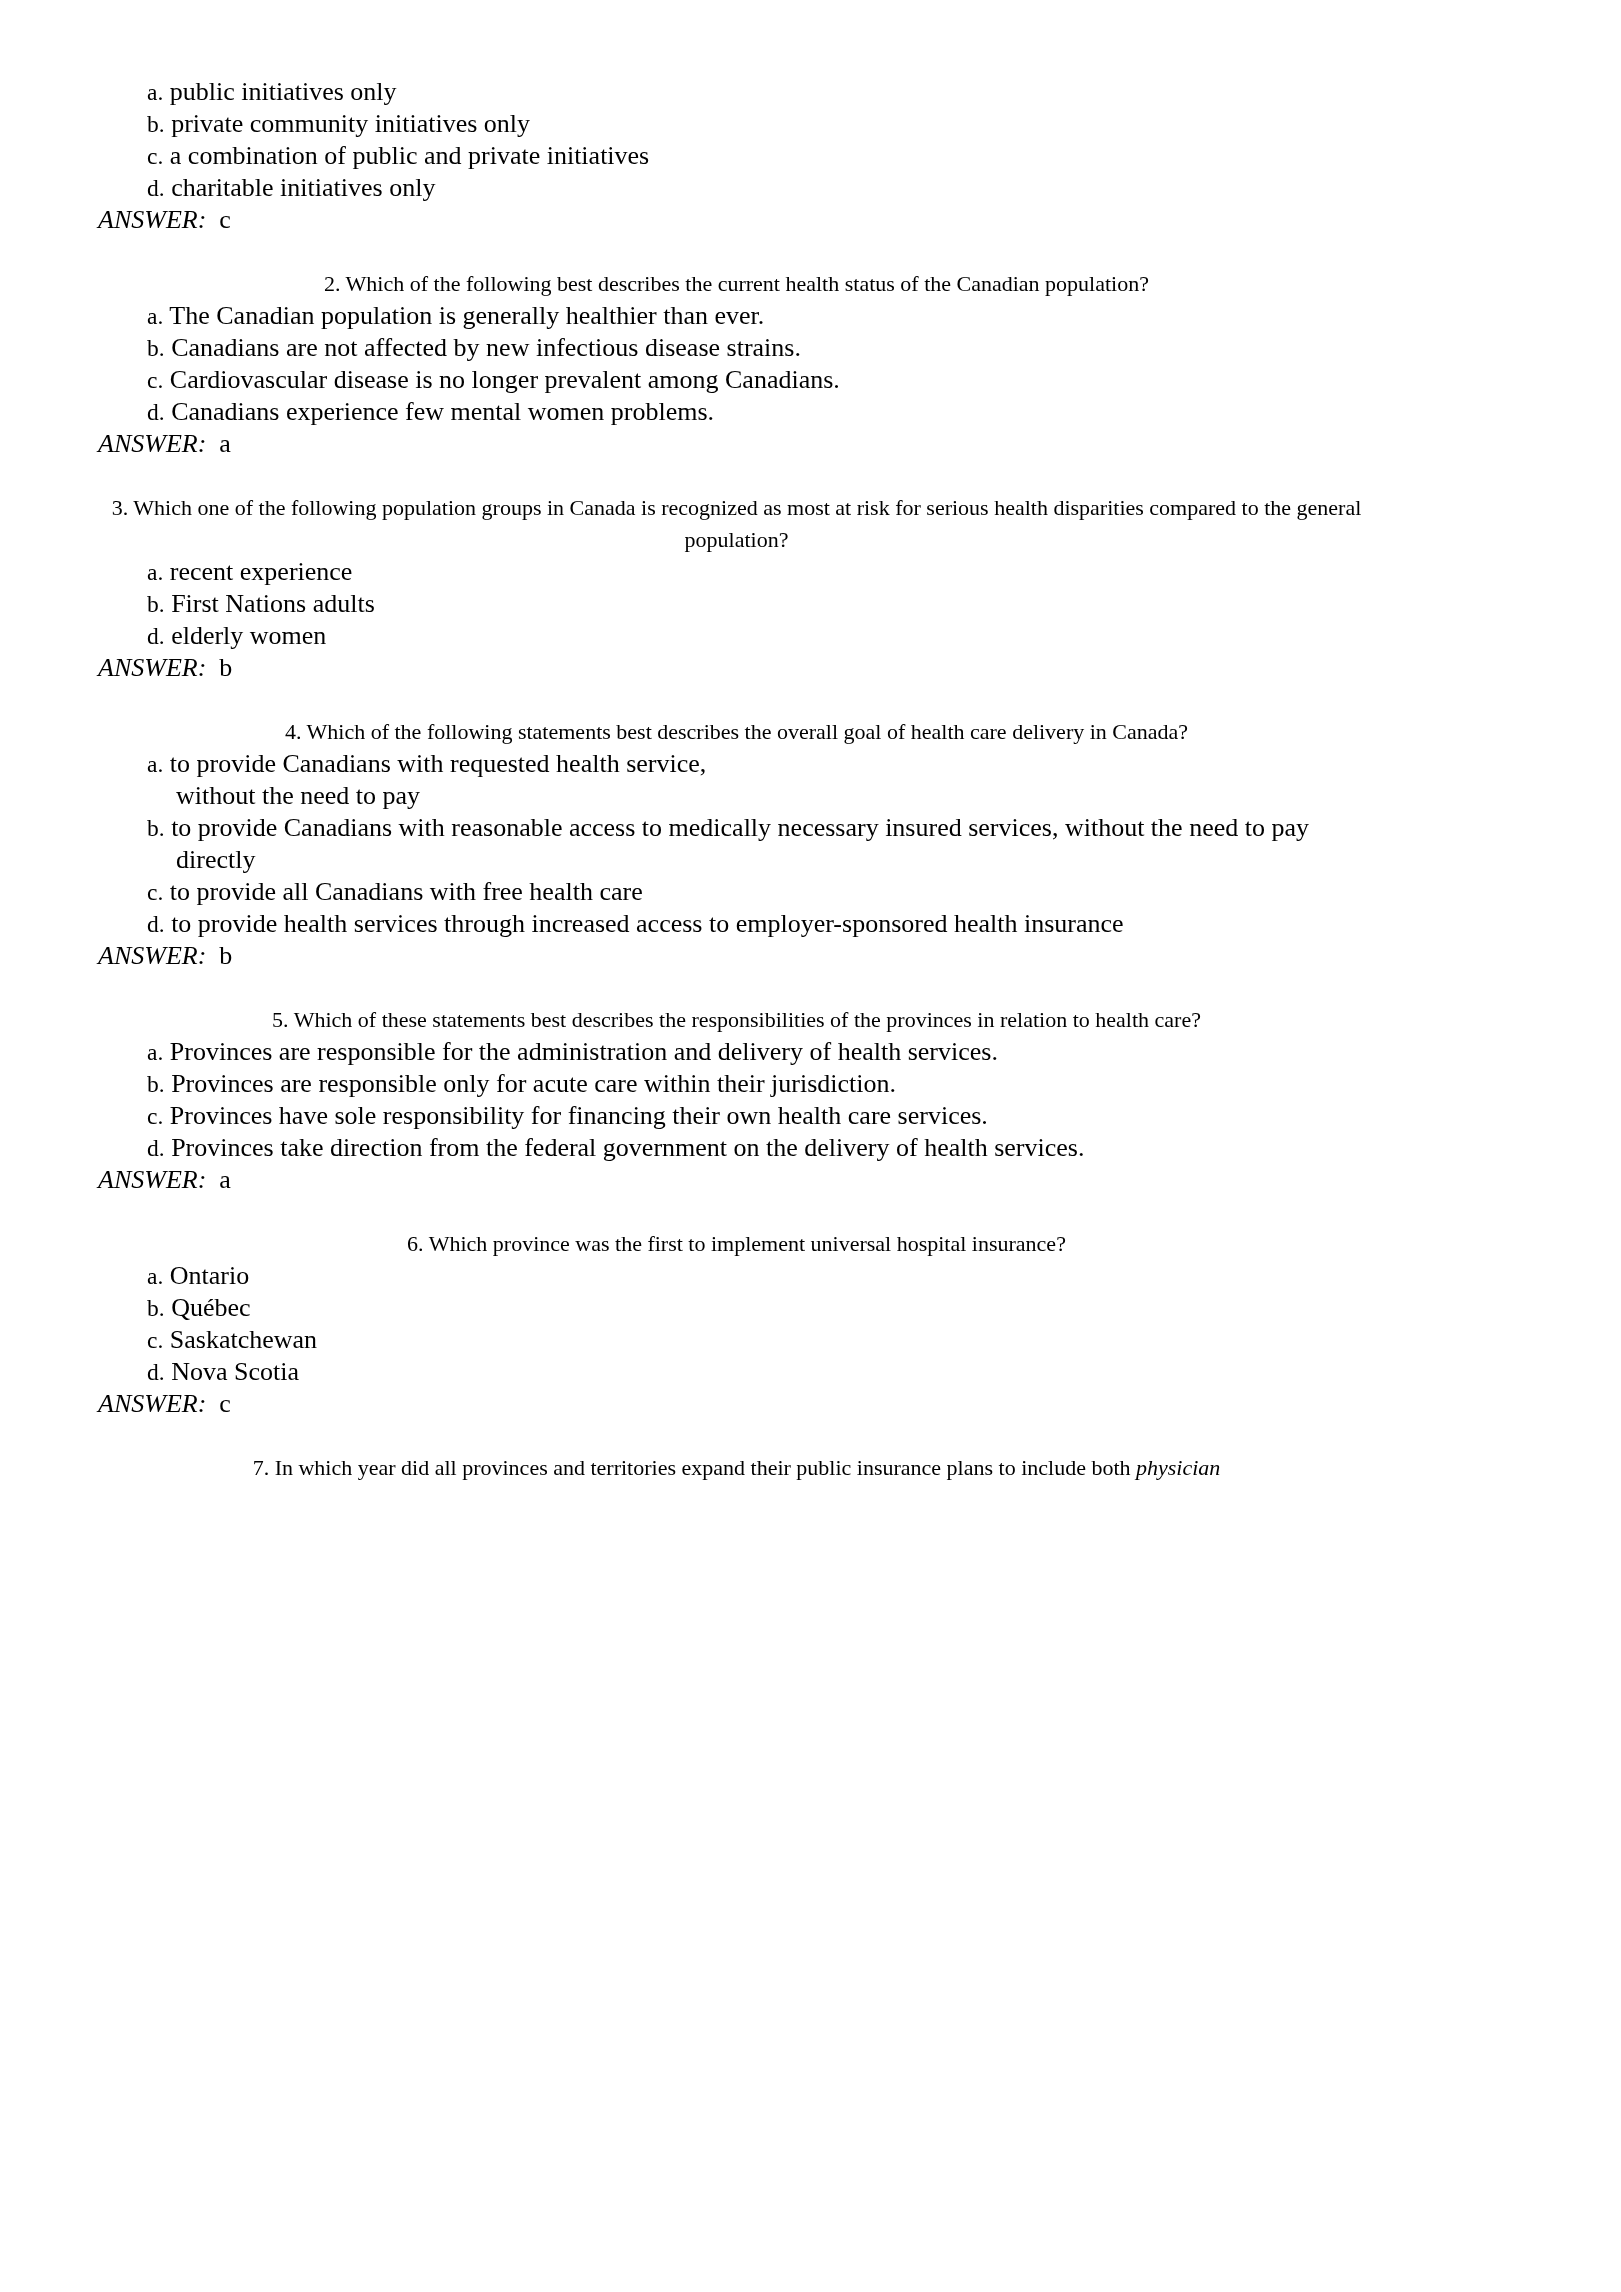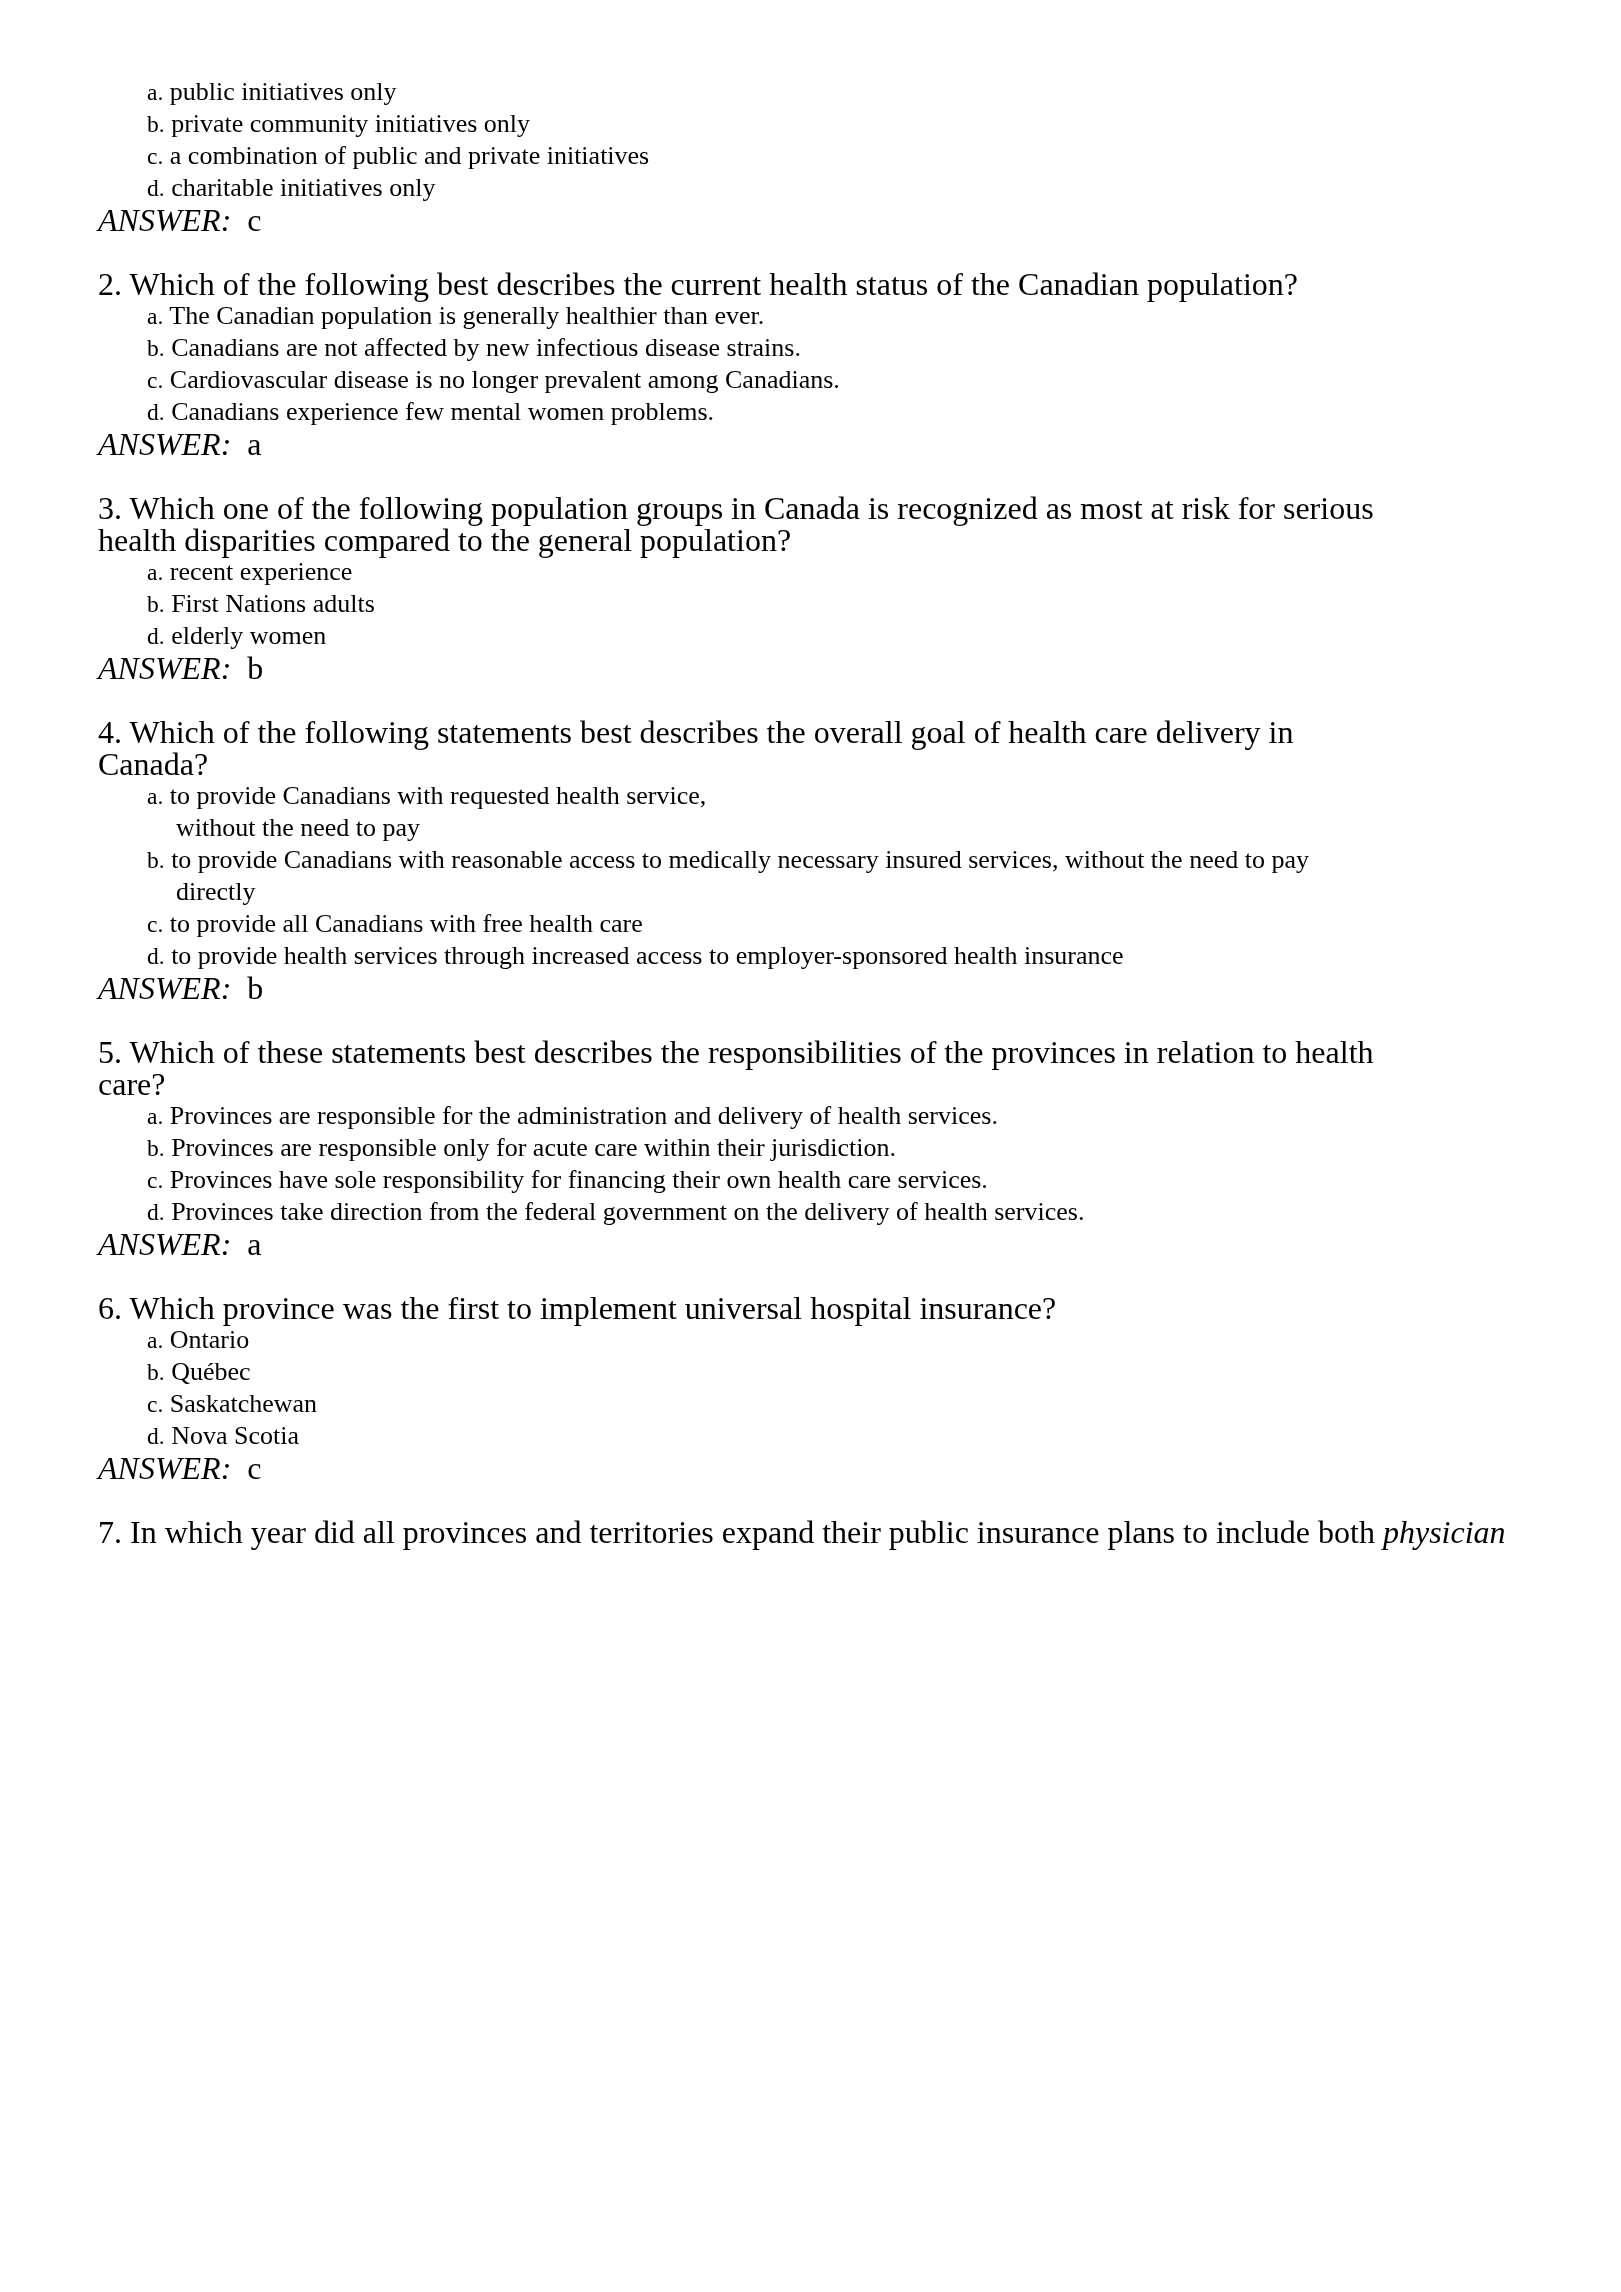--- a/index.html
+++ b/index.html
@@ -20,42 +20,43 @@
     top: 0; left: 0;
     width: 1434px;
     height: 2293px;
     box-sizing: border-box;
     padding: 76px 59px 0 98px;
   }
   .qblock {
     margin: 0 0 0 0;
   }
   .stem {
-    font-size: 32px;
+    font-size: 22px;
     line-height: 32px;
     margin: 0;
     text-indent: 0;
+    text-align: center;
   }
   .options {
     list-style: none;
     margin: 0;
     padding: 0;
   }
   .option {
     font-size: 26px;
     line-height: 32px;
     margin: 0;
     padding-left: 78px;
     text-indent: -29px;
   }
   .option .lbl {
     font-size: 23.5px;
   }
   .answer {
-    font-size: 32px;
+    font-size: 26px;
     line-height: 32px;
     margin: 0;
   }
   .answer .akey {
     font-style: italic;
   }
   .answer .aval {
     font-style: normal;
   }
   .gap {

